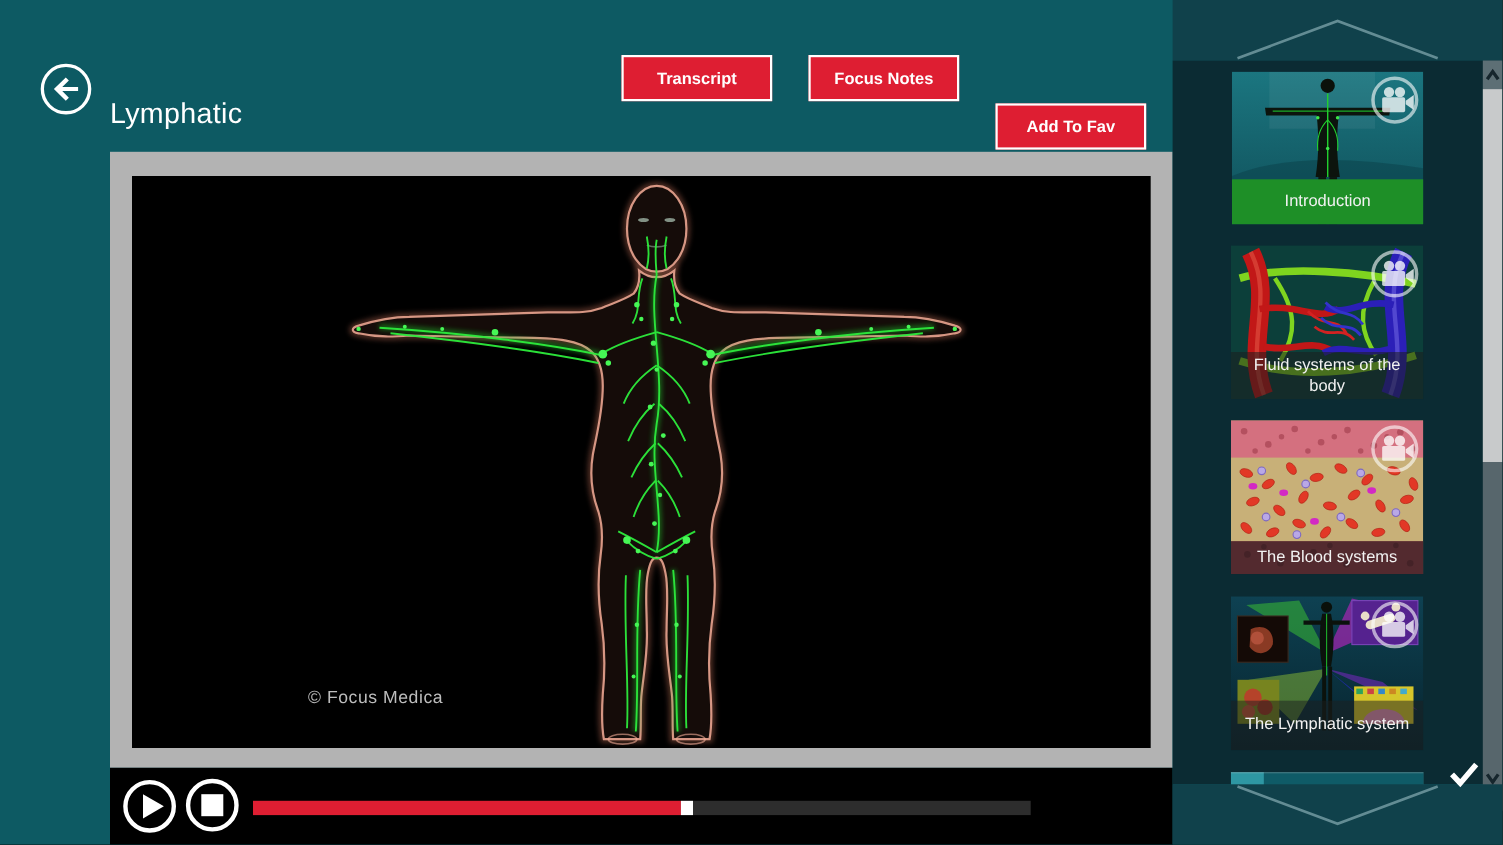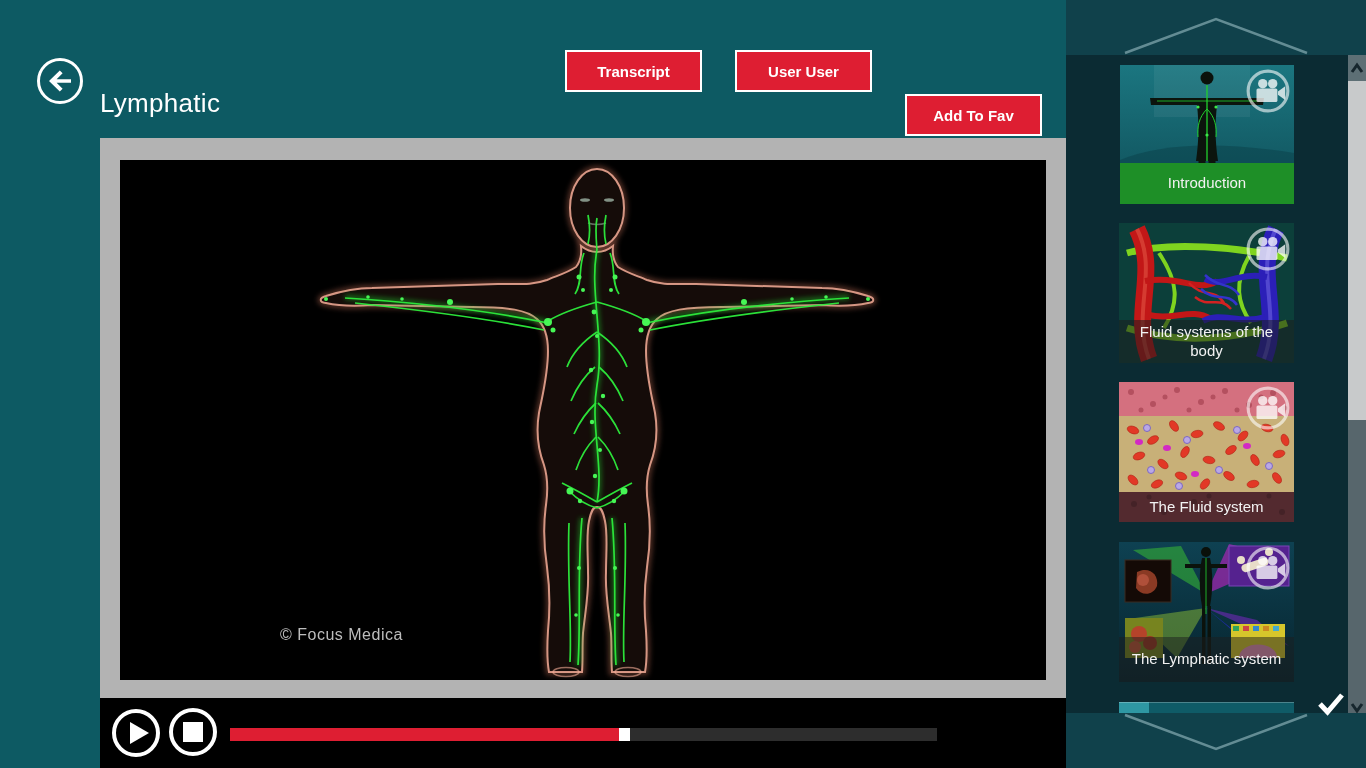--- a/index.html
+++ b/index.html
@@ -72,21 +72,21 @@
   <button class="back-btn">
     <span style="display:flex;">
       <svg width="26" height="26" viewBox="0 0 26 26">
           <path d="M24 11.2 H9.6 L15.6 5.2 12.8 2.4 2 13 12.8 23.6 15.6 20.8 9.6 14.8 H24 Z" fill="#fff"></path>
         </svg>
     </span>
   </button>
   <div class="page-title">Lymphatic</div>
 
   <button class="btn btn-transcript">Transcript</button>
-  <button class="btn btn-usernotes">User User</button>
+  <button class="btn btn-usernotes">Focus Notes</button>
   <button class="btn btn-addfav">Add To Fav</button>
 
   <div class="stage">
     <div class="video">
       <svg width="926" height="520" viewBox="0 0 926 520">
         <defs>
           <filter id="fglow" x="-40%" y="-40%" width="180%" height="180%">
               <feGaussianBlur stdDeviation="2.5"></feGaussianBlur>
             </filter>
         </defs>
@@ -363,21 +363,21 @@
       <svg width="46" height="46" viewBox="0 0 44 44">
           <circle cx="22" cy="22" r="19" fill="none" stroke="#fff" stroke-width="3" opacity="0.7"></circle>
           <g fill="#fff" opacity="0.9">
             <circle cx="17" cy="15" r="4.5"></circle>
             <circle cx="26.5" cy="15" r="4.5"></circle>
             <rect x="11" y="19.5" width="20" height="13" rx="1.5"></rect>
             <path d="M31.5 22.5 L38.5 17.5 V30.5 L31.5 25.5 Z"></path>
           </g>
         </svg>
     </span>
-    <div class="lbl lbl-ov2">The Fluid system</div>
+    <div class="lbl lbl-ov2">The Blood systems</div>
   </div>
 
   <div class="side-item it3">
     <svg class="thumb-art" width="175" height="140" viewBox="0 0 175 140">
       <defs>
           <linearGradient id="lg1" x1="0" y1="0" x2="0" y2="1">
             <stop offset="0" stop-color="#0E4152"></stop>
             <stop offset="1" stop-color="#07242E"></stop>
           </linearGradient>
         </defs>

